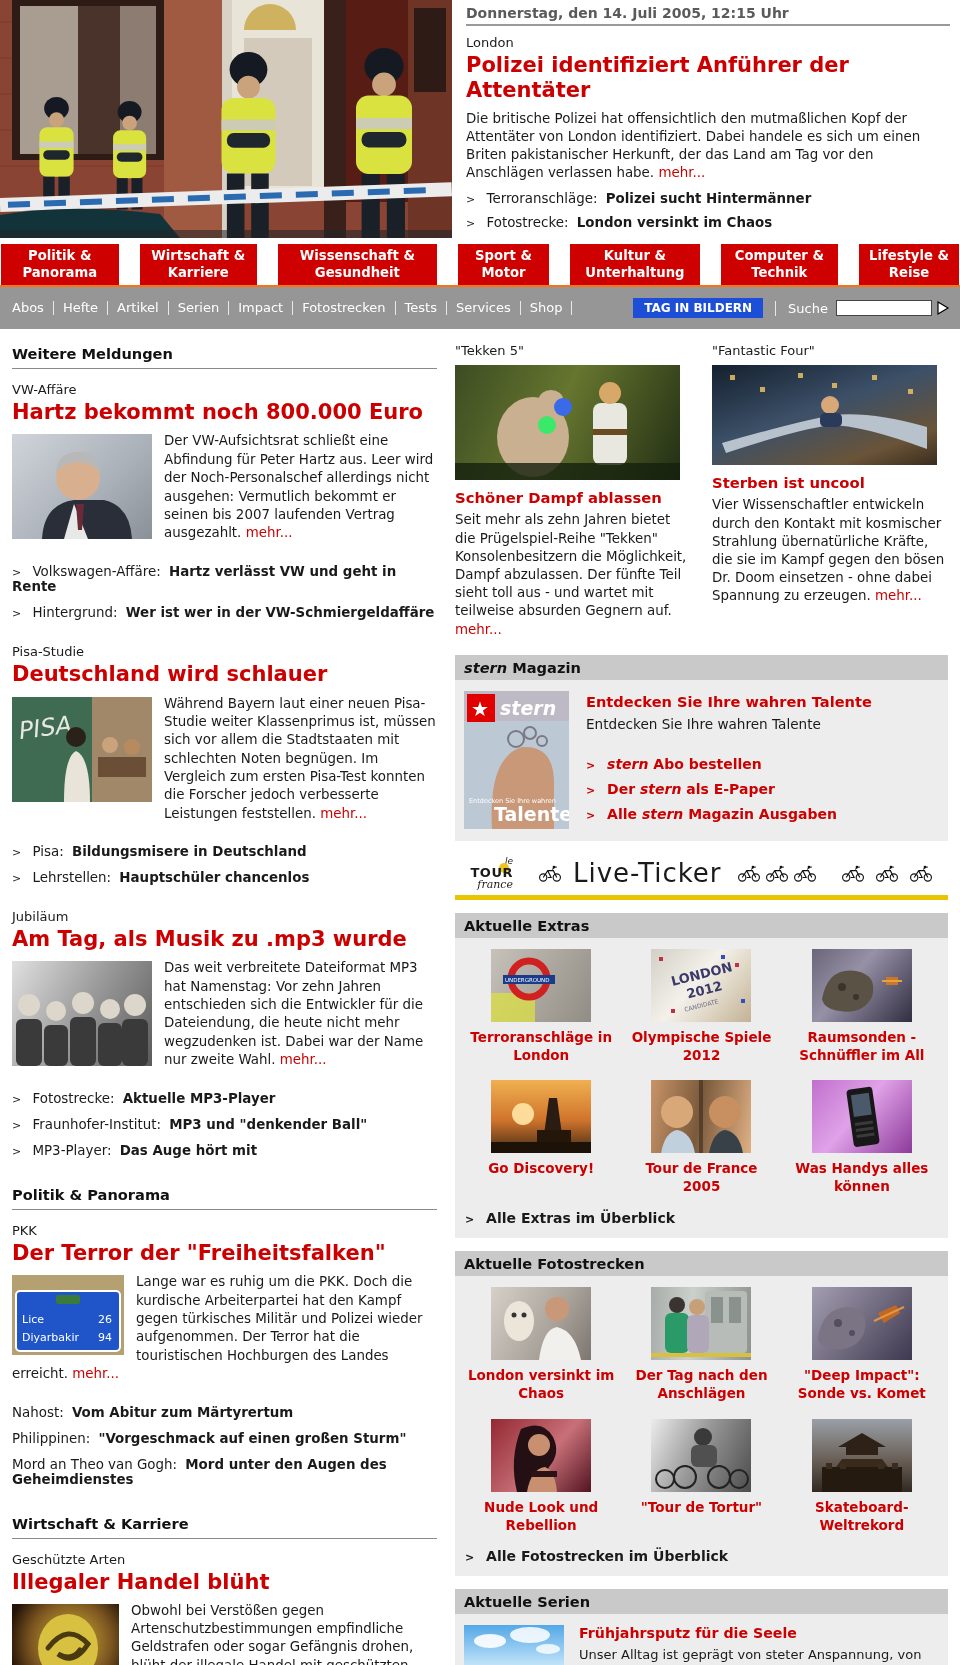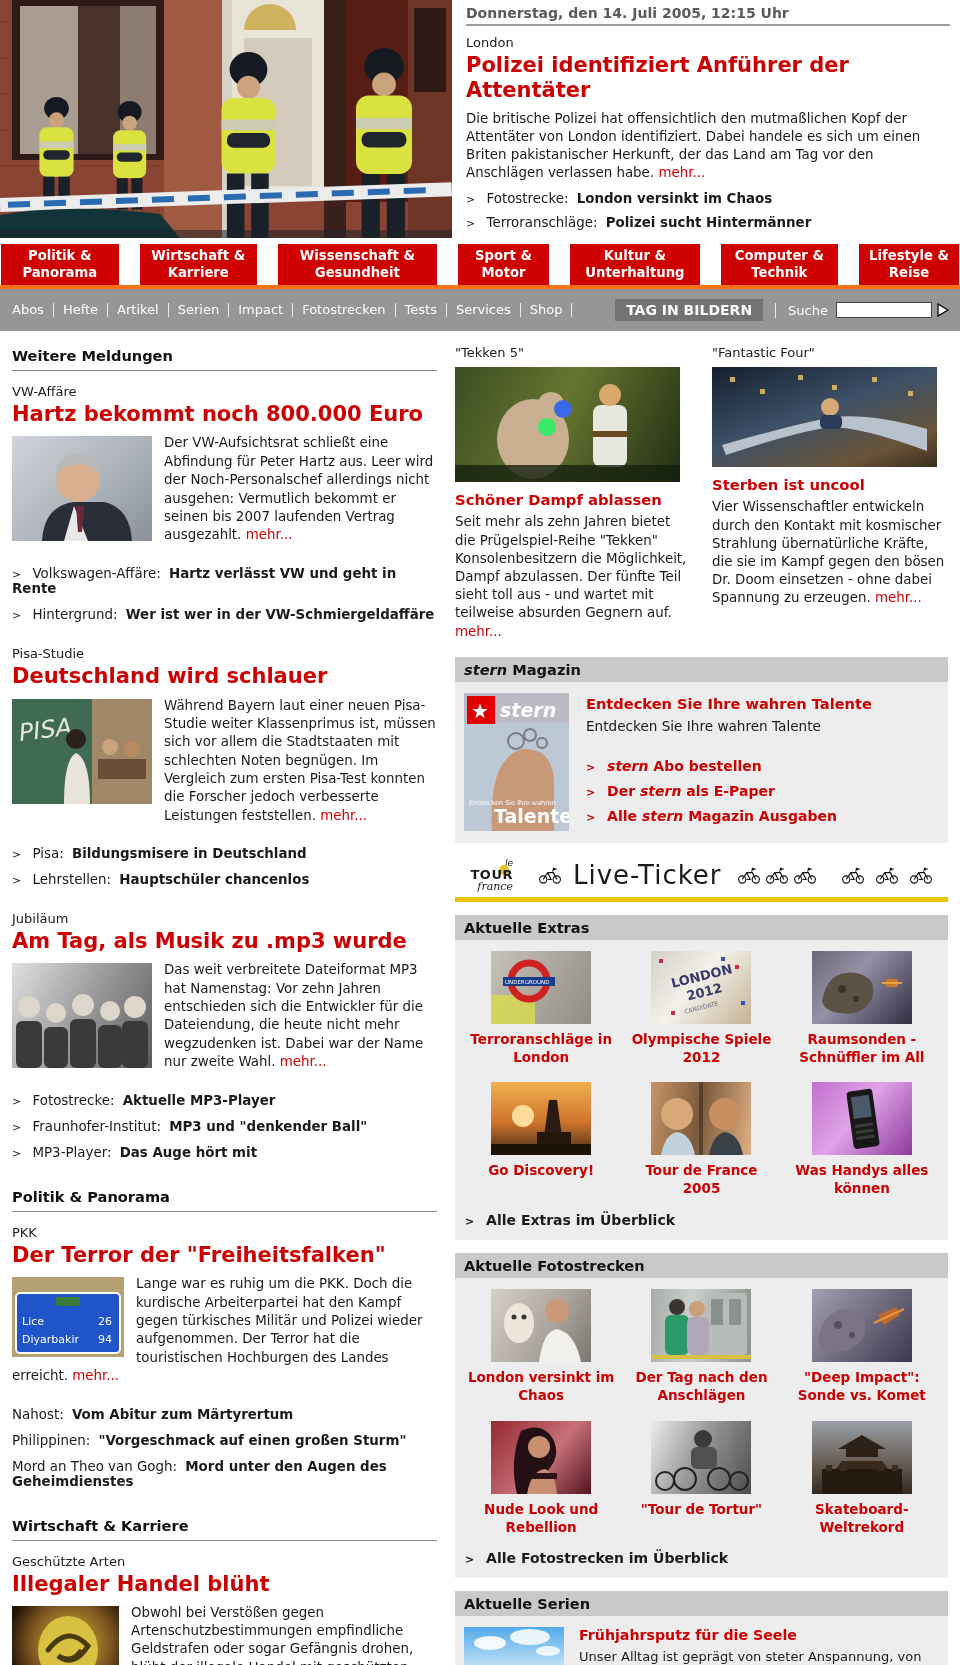--- a/index.html
+++ b/index.html
@@ -15,27 +15,27 @@
   .hdr-kicker { font-size:13px; margin-top:9px; }
   .hdr-headline { font-size:21px; color:#c00; font-weight:bold; margin:3px 0 7px; line-height:1.18; cursor:pointer; }
   .hdr-lead { font-size:13.4px; line-height:1.36; margin:0 0 2px; }
   .more { color:#c00; font-weight:normal; cursor:pointer; }
   .link-row { font-size:13.4px; margin:9px 0; }
   .arr { font-size:11px; margin-right:7px; }
   .pfx { margin-right:4px; }
   .lbl { font-weight:bold; cursor:pointer; }
 
   
-  .tabbar { display:flex; gap:21px; padding:6px 1px 0 1px; border-bottom:4px solid #f97316; background:#fff; }
+  .tabbar { display:flex; gap:21px; padding:6px 1px 0 1px; border-bottom:2px solid #f97316; background:#fff; }
   .tab { background:#cf0000; color:#fff; text-align:center; font-size:13.2px; font-weight:bold; line-height:1.3; padding:3px 0 4px; flex:1; cursor:pointer; }
   .tab:nth-child(3){ flex:1.35; } .tab:nth-child(4){ flex:0.78; } .tab:nth-child(5){ flex:1.1; } .tab:nth-child(7){ flex:0.85; }
   .subnav { background:#969696; height:42px; display:flex; align-items:center; color:#fff; font-size:13px; padding:0 10px; }
   .sn-item { padding:0 9px; border-right:1px solid #e8e8e8; cursor:pointer; line-height:14px; }
   .sn-item:first-child { padding-left:2px; }
-  .tag-btn { margin-left:auto; background:#737373; color:#fff; font-weight:bold; font-size:14px; padding:3px 11px; cursor:pointer; }
+  .tag-btn { margin-left:auto; background:#1d4ed8; color:#fff; font-weight:bold; font-size:12px; padding:3px 11px; cursor:pointer; }
   .sn-search { margin-left:12px; padding-left:12px; border-left:1px solid #e8e8e8; }
   .sn-input { width:96px; height:16px; border:1px solid #444; margin:0 4px 0 8px; vertical-align:middle; }
   .sn-go { display:inline-flex; vertical-align:middle; cursor:pointer; }
 
   
   .main { display:flex; gap:18px; padding:14px 12px; background:#fff; }
   .col-left { width:425px; flex:none; }
   .col-right { flex:1; min-width:0; }
 
   .sec-head { font-size:14.6px; font-weight:bold; color:#111; border-bottom:1px solid #8a8a8a; padding:2px 0 6px; margin:0 0 13px 0; }
@@ -208,27 +208,27 @@
     <div class="top-right">
       <div class="date-line">Donnerstag, den 14. Juli 2005, 12:15 Uhr</div>
       <div class="hdr-kicker">London</div>
       <div class="hdr-headline">Polizei identifiziert Anführer der Attentäter</div>
       <p class="hdr-lead">
         <span>Die britische Polizei hat offensichtlich den mutmaßlichen Kopf der Attentäter von London identifiziert. Dabei handele es sich um einen Briten pakistanischer Herkunft, der das Land am Tag vor den Anschlägen verlassen habe.</span>
         <span class="more">mehr...</span>
       </p>
       <div class="link-row">
         <span class="arr">&gt;</span>
+        <span class="pfx">Terroranschläge:</span>
+        <span class="lbl">Polizei sucht Hintermänner</span>
+      </div>
+      <div class="link-row">
+        <span class="arr">&gt;</span>
         <span class="pfx">Fotostrecke:</span>
         <span class="lbl">London versinkt im Chaos</span>
-      </div>
-      <div class="link-row">
-        <span class="arr">&gt;</span>
-        <span class="pfx">Terroranschläge:</span>
-        <span class="lbl">Polizei sucht Hintermänner</span>
       </div>
 
     </div>
   </div>
 
   <div class="tabbar">
     <div class="tab">
         <div>Politik &amp;</div>
         <div>Panorama</div>
       </div>

